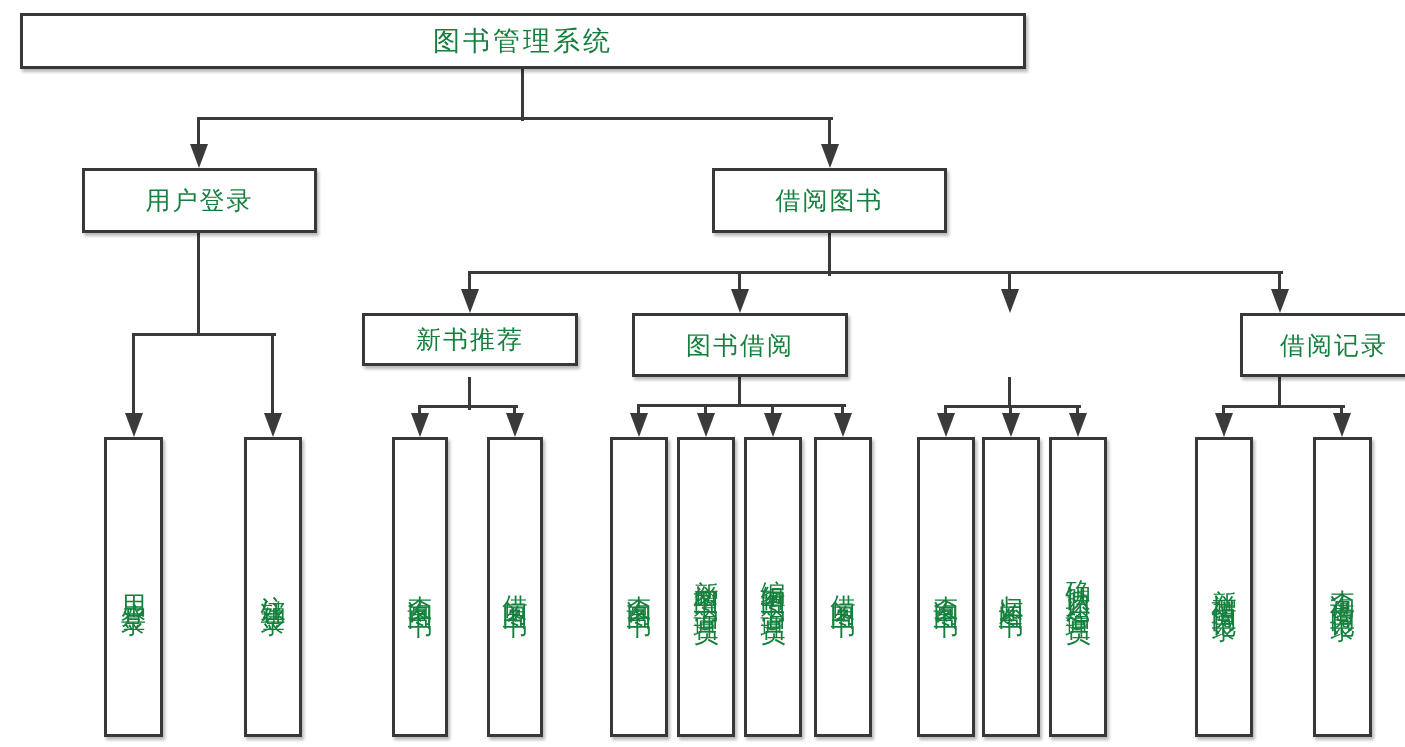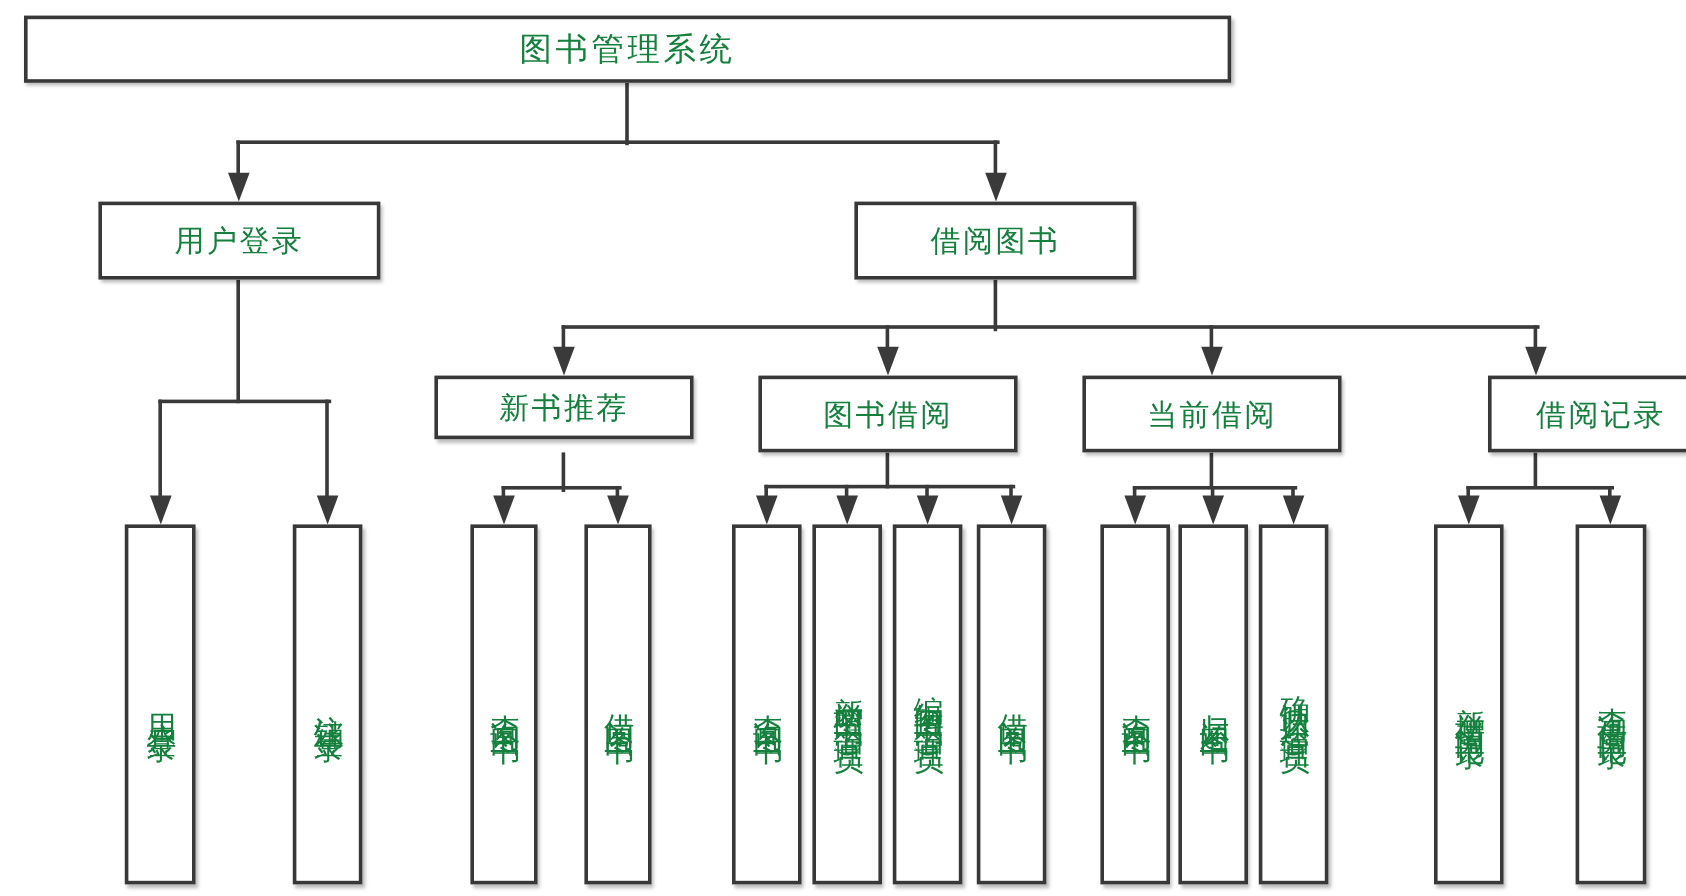--- a/index.html
+++ b/index.html
@@ -108,23 +108,20 @@
   <div class="box hbox" style="left:712px;top:168px;width:235px;height:65px">
     <span class="lbl">借阅图书</span>
   </div>
 
   <div class="box hbox" style="left:362px;top:313px;width:216px;height:53px">
     <span class="lbl">新书推荐</span>
   </div>
   <div class="box hbox" style="left:632px;top:313px;width:216px;height:64px">
     <span class="lbl">图书借阅</span>
   </div>
-  <div class="box hbox" style="left:902px;top:313px;width:216px;height:64px">
-    <span class="lbl">当前借阅</span>
-  </div>
   <div class="box hbox" style="left:1240px;top:313px;width:188px;height:64px">
     <span class="lbl">借阅记录</span>
   </div>
 
   <div class="box vbox" style="left:104px;top:437px;width:59px;height:300px">
     <span class="lbl">用户登录</span>
   </div>
   <div class="box vbox" style="left:244px;top:437px;width:58px;height:300px">
     <span class="lbl">注销登录</span>
   </div>

